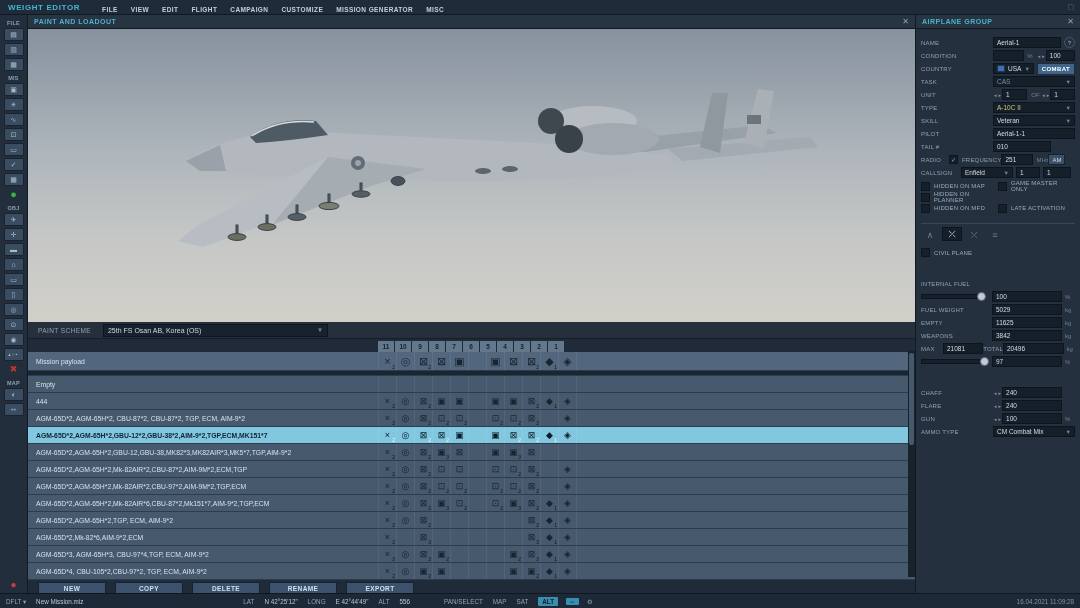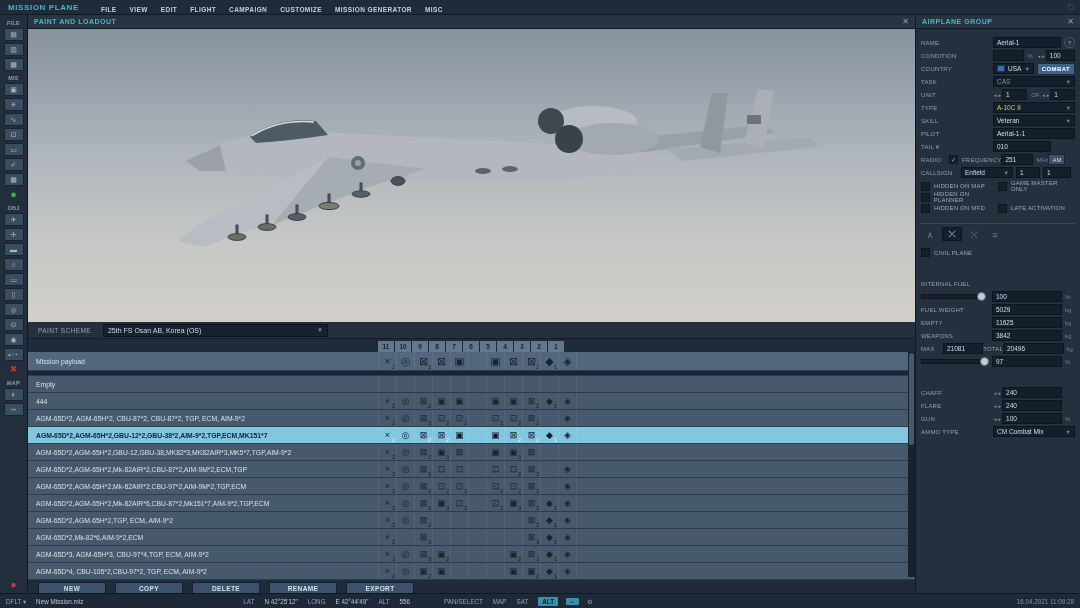--- a/index.html
+++ b/index.html
@@ -102,21 +102,21 @@
   .sb-item{margin-right:10px;white-space:nowrap;}
   .sb-val{color:#b9c7d2;}
   .chip{background:#3a8fae;color:#0c1b24;font-weight:bold;padding:1px 4px;border-radius:1px;margin-right:8px;}
   .chip.icon{font-size:7px;padding:0 3px;}
   #sb-datetime{margin-left:auto;color:#7e93a6;}
 </style>
 </head>
 <body>
 
 <header id="menubar">
-  <span id="brand">MISSION PLANE</span>
+  <span id="brand">WEIGHT EDITOR</span>
   <nav id="menu-items"><span class="menu-item">FILE</span><span class="menu-item">VIEW</span><span class="menu-item">EDIT</span><span class="menu-item">FLIGHT</span><span class="menu-item">CAMPAIGN</span><span class="menu-item">CUSTOMIZE</span><span class="menu-item">MISSION GENERATOR</span><span class="menu-item">MISC</span></nav>
   <span id="win-icon">▢</span>
 </header>
 
 <aside id="sidebar">
     <div class="sb-label">FILE</div>
     <div class="sb-btn">▤</div>
     <div class="sb-btn">▥</div>
     <div class="sb-btn">▦</div>
     <div class="sb-label">MIS</div>

